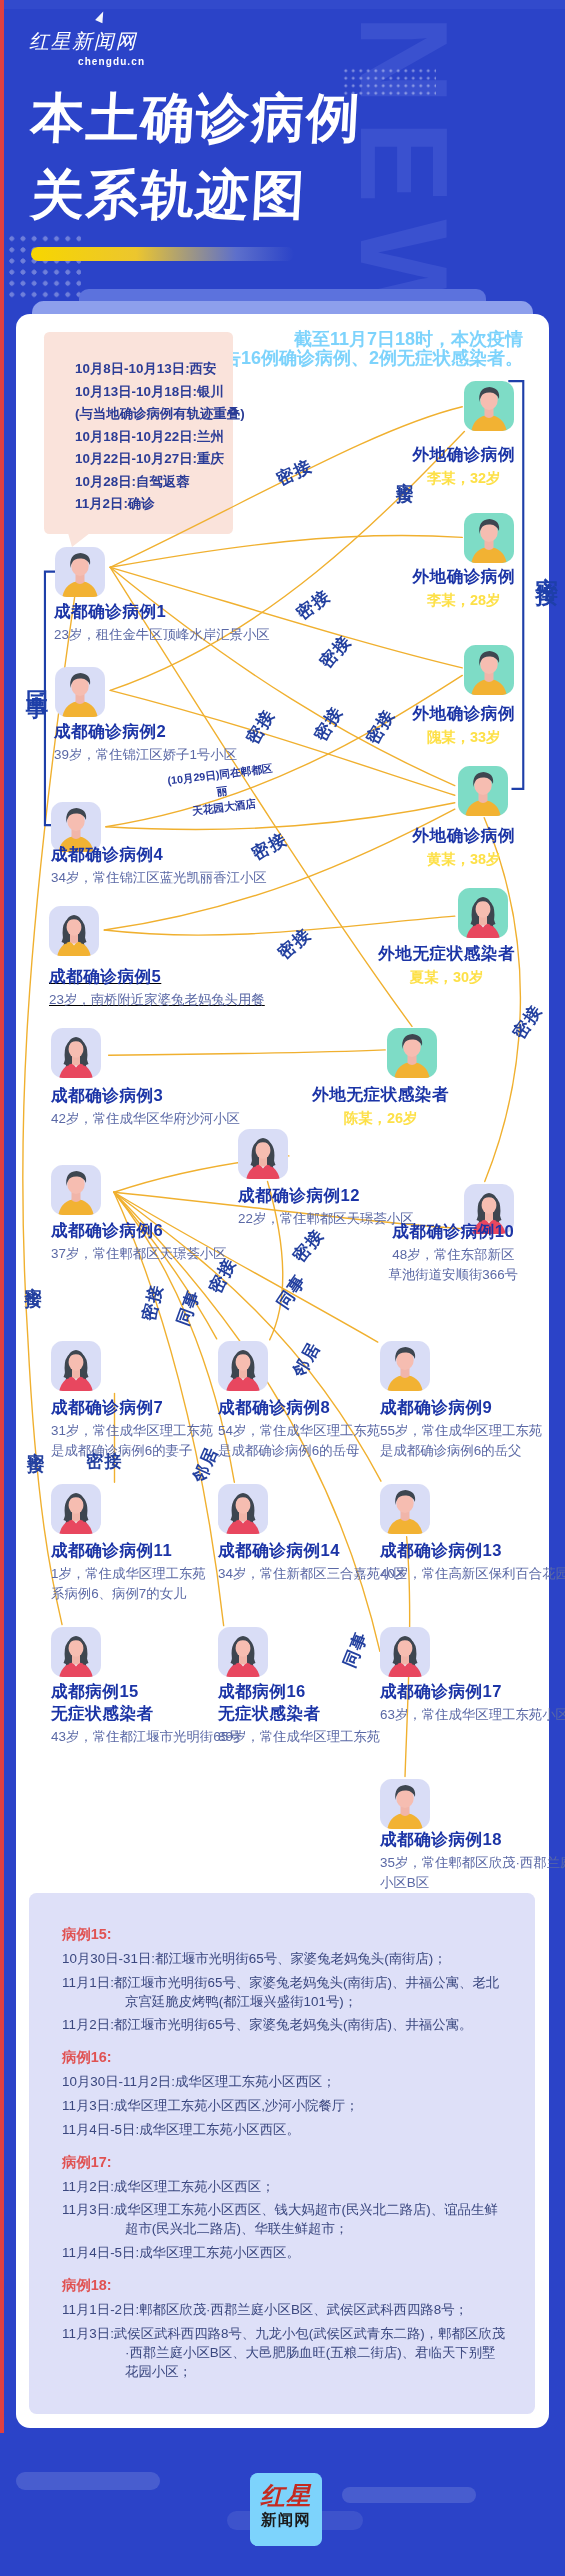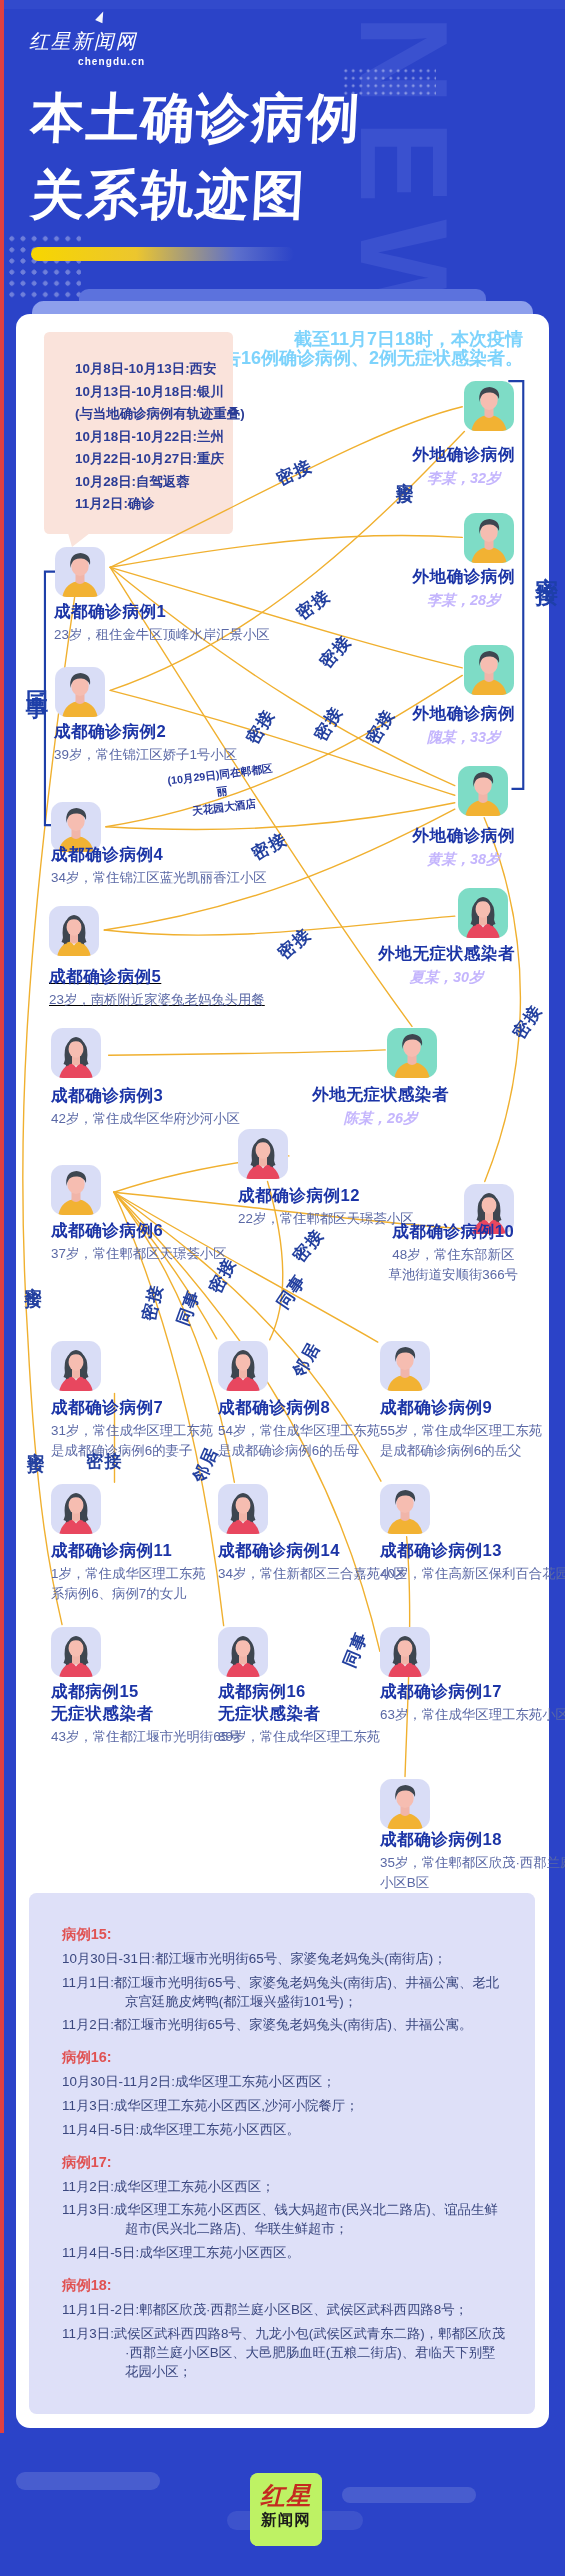--- a/index.html
+++ b/index.html
@@ -40,38 +40,38 @@
   .tl-item{font-size:13.4px;color:#2B3C96;font-weight:600;line-height:22.5px;white-space:nowrap;}
   
   svg.links{position:absolute;left:0;top:0;pointer-events:none;}
   .avatar{position:absolute;width:50px;height:50px;border-radius:11.8px;overflow:hidden;}
   .av-teal{background:#7EDCC6;}
   .av-lav{background:#D9DDF6;}
   .avatar svg{display:block;width:100%;height:100%;}
   .node-text{position:absolute;}
   .node-text.r{text-align:center;}
   .node-title{font-size:16.6px;font-weight:800;color:#1B34A6;line-height:22px;letter-spacing:0.5px;}
-  .node-name{font-size:14.4px;color:#c4b5fd;font-weight:600;margin-top:2.7px;line-height:18px;font-style:italic;}
+  .node-name{font-size:14.4px;color:#fde047;font-weight:600;margin-top:2.7px;line-height:18px;}
   .node-line{font-size:13.4px;color:#5A68A5;font-weight:500;margin-top:3.2px;line-height:17px;white-space:nowrap;}
   .edge-label{position:absolute;font-size:17px;font-weight:700;color:#23409F;letter-spacing:1.6px;white-space:nowrap;}
   .edge-label.v{writing-mode:vertical-rl;letter-spacing:3.2px;}
   .bracket-label{position:absolute;font-size:22.5px;font-weight:800;color:#1E3FA9;
     writing-mode:vertical-rl;letter-spacing:5.4px;}
   .hotel-note{position:absolute;left:164px;top:766px;width:116px;transform:rotate(-7deg);
     font-size:10.7px;font-weight:700;color:#26389B;text-align:center;line-height:16.6px;}
   
   .trajbox{position:absolute;left:29px;top:1893px;width:506px;height:521px;background:#DEE0F8;
     border-radius:7.5px;box-sizing:border-box;padding:18px 27px 0 33px;overflow:hidden;}
   .traj-title{font-size:17px;font-weight:800;color:#E02F2F;letter-spacing:1.1px;margin-bottom:14px;}
   .traj-name{font-size:14.4px;font-weight:700;color:#E05252;margin:14px 0 4.3px 0;}
   .traj-line{font-size:13.4px;color:#3A477F;font-weight:500;line-height:19px;margin:4.8px 0;
     padding-left:63px;text-indent:-63px;}
   
   .streak{position:absolute;background:rgba(255,255,255,.14);border-radius:9.6px;}
-  .footer-logo{position:absolute;left:250px;top:2473px;width:72px;height:73px;background:#bef264;
+  .footer-logo{position:absolute;left:250px;top:2473px;width:72px;height:73px;background:#7dd3fc;
     border-radius:7.5px;text-align:center;box-sizing:border-box;padding-top:8.6px;}
   .fl1{font-size:24.6px;font-weight:900;font-style:italic;color:#C42A20;line-height:28px;letter-spacing:1.1px;}
   .fl2{font-size:15.5px;font-weight:900;color:#1A1A1A;line-height:19px;letter-spacing:1.1px;}
 </style>
 </head>
 <body>
 
 <div class="canvas">
   <div class="topband"></div>
   <div class="watermark">NEW</div>

